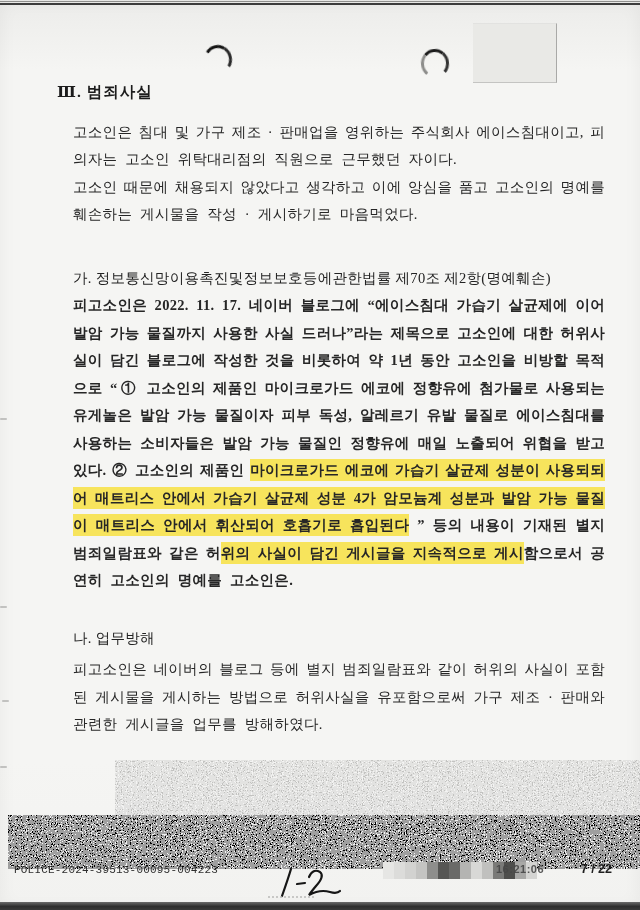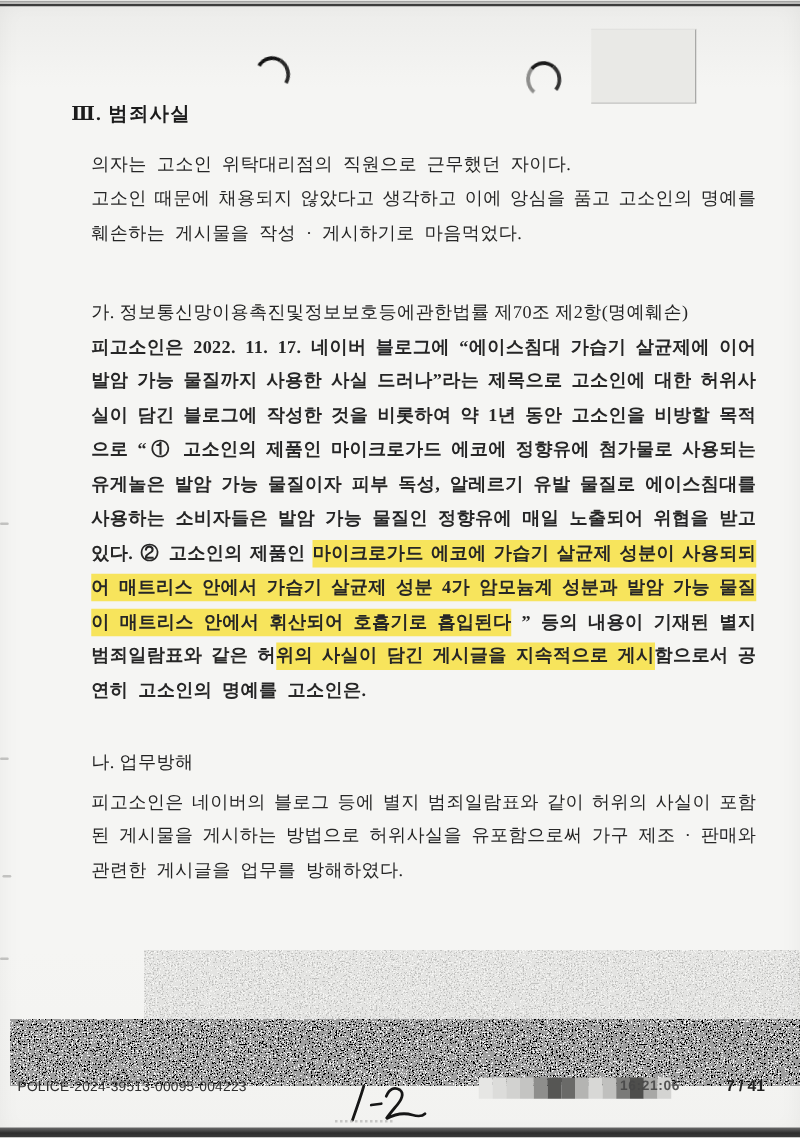--- a/index.html
+++ b/index.html
@@ -24,21 +24,21 @@
   .doc>div:nth-child(2){margin-top:13px;}
   .doc>div:nth-child(3){margin-top:36px;}
   .doc>div:nth-child(4){margin-top:0;font-weight:bold;}
   .doc>div:nth-child(5){margin-top:30px;}
   .doc>div:nth-child(6){margin-top:4px;}
   .heading2{font-weight:500;color:#222;}
   .line{height:27.5px;word-spacing:4px;white-space:nowrap;}
   .line.justify{white-space:normal;text-align:justify;text-align-last:justify;word-spacing:normal;}
   .hl{background:#f7e45c;padding:3px 0;box-decoration-break:clone;}
   .noise-band{position:absolute;left:0;top:760px;}
-  .doc-id{position:absolute;left:14px;top:864px;font-family:Liberation Sans, sans-serif;
+  .doc-id{position:absolute;left:14px;top:864px;font-family:Liberation Mono, monospace;
     font-size:11px;letter-spacing:0.2px;color:#2e2e2e;}
   .page-num{position:absolute;right:28px;top:862px;font-family:"Liberation Sans",sans-serif;
     font-size:12.5px;font-weight:700;color:#1f1f1f;}
   .mosaic{position:absolute;left:383px;top:862px;height:17px;display:flex;filter:blur(0.3px);}
   .mosaic span{display:block;width:11px;height:17px;}
   .timestamp{position:absolute;left:496px;top:863px;font-family:"Liberation Sans",sans-serif;
     font-size:11px;font-weight:700;color:#474747;filter:blur(0.6px);opacity:0.9;letter-spacing:0.5px;}
   .handwritten{position:absolute;left:270px;top:866px;}
   .hw-dots{position:absolute;left:268px;top:896px;width:46px;border-top:2px dotted #b6b6b4;opacity:0.7;}
   .edge-mark{position:absolute;background:#9b9b99;opacity:0.55;height:2px;width:7px;border-radius:1px;}
@@ -56,20 +56,21 @@
   <div class="hole hole-2"></div>
 
   <div class="edge-mark" style="left:0;top:418px;"></div>
   <div class="edge-mark" style="left:0;top:606px;"></div>
   <div class="edge-mark" style="left:2px;top:700px;"></div>
   <div class="edge-mark" style="left:0;top:766px;"></div>
 
   <div class="doc">
       <div class="heading1">Ⅲ. 범죄사실</div>
       <div class="para">
+        <div class="line justify"><span>고소인은 침대 및 가구 제조 · 판매업을 영위하는 주식회사 에이스침대이고, 피</span></div>
         <div class="line"><span>의자는 고소인 위탁대리점의 직원으로 근무했던 자이다.</span></div>
         <div class="line justify"><span>고소인 때문에 채용되지 않았다고 생각하고 이에 앙심을 품고 고소인의 명예를</span></div>
         <div class="line"><span>훼손하는 게시물을 작성 · 게시하기로 마음먹었다.</span></div>
       </div>
       <div class="heading2">가. 정보통신망이용촉진및정보보호등에관한법률 제70조 제2항(명예훼손)</div>
       <div class="para">
         <div class="line justify"><span>피고소인은 2022. 11. 17. 네이버 블로그에 “에이스침대 가습기 살균제에 이어</span></div>
         <div class="line justify"><span>발암 가능 물질까지 사용한 사실 드러나”라는 제목으로 고소인에 대한 허위사</span></div>
         <div class="line justify"><span>실이 담긴 블로그에 작성한 것을 비롯하여 약 1년 동안 고소인을 비방할 목적</span></div>
         <div class="line justify"><span>으로 “① 고소인의 제품인 마이크로가드 에코에 정향유에 첨가물로 사용되는</span></div>
@@ -119,21 +120,21 @@
       <span style="background: rgb(180, 180, 178);"></span>
       <span style="background: rgb(216, 216, 214);"></span>
       <span style="background: rgb(192, 192, 190);"></span>
       <span style="background: rgb(122, 122, 120);"></span>
       <span style="background: rgb(78, 78, 76);"></span>
       <span style="background: rgb(168, 168, 166);"></span>
       <span style="background: rgb(212, 212, 210);"></span>
     </div>
   <div class="timestamp">16:21:06</div>
 
-  <div class="page-num">7 / 41</div>
+  <div class="page-num">7 / 22</div>
 
   <svg class="handwritten" width="74" height="34" viewBox="0 0 74 34" role="img" aria-label="1-2">
     <g fill="none" stroke="#161616" stroke-width="2.2" stroke-linecap="round">
       <path d="M21 3 Q18 13 12 30"></path>
       <path d="M27 18 L35 17"></path>
       <path d="M39 11 Q43 2 50 6 Q55 10 46 20 Q41 26 39 29 Q50 23 60 26 Q67 28 70 25"></path>
     </g>
   </svg>
   <div class="hw-dots"></div>
 

